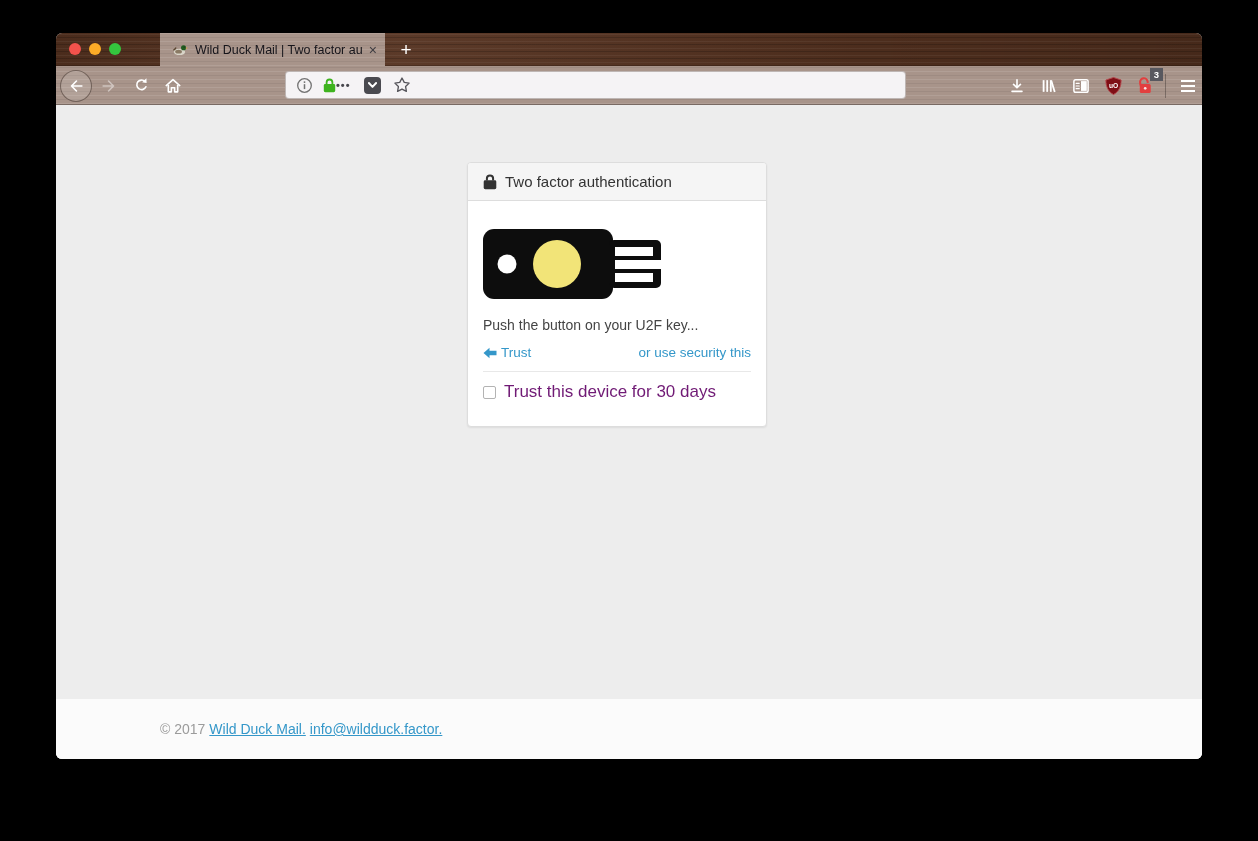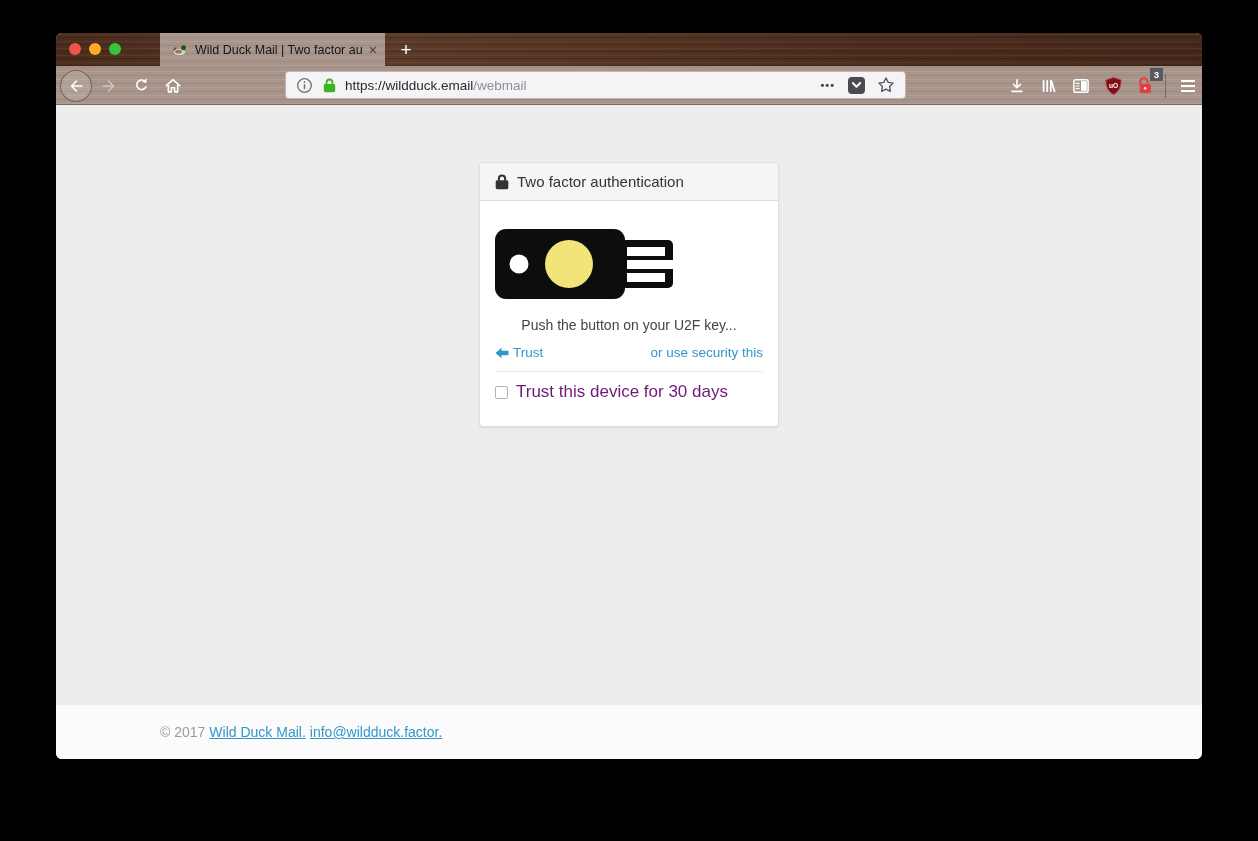--- a/index.html
+++ b/index.html
@@ -76,45 +76,44 @@
   .badge {
     position:absolute; top:2px; right:-2px; min-width:13px; height:13px; padding:0 2px;
     background:#58585f; color:#fff; font-size:9.5px; line-height:13px; text-align:center; font-weight:bold;
   }
   .vsep { width:1px; height:24px; background:rgba(0,0,0,.28); margin:0 6px 0 4px; }
 
   
   .viewport { position:relative; height:654px; background:var(--page-bg,#ededed); }
 
   .panel {
-    position:absolute; left:423px; top:57px; width:300px;
+    position:absolute; left:411px; top:57px; width:300px;
     background:#fff; border:1px solid var(--panel-border,#ddd); border-radius:4px;
     box-shadow:0 1px 2px rgba(0,0,0,.07);
-    text-align:center;
   }
   .panel-head {
     display:flex; align-items:center; gap:8px;
     background:var(--panel-header-bg,#f5f5f5); border-bottom:1px solid var(--panel-border,#ddd);
     border-radius:3px 3px 0 0; padding:10px 15px; height:38px;
     font-size:15px; color:#333;
   }
   .panel-body { padding:15px 15px 24px; }
   .u2f-img { display:block; margin:13px 0 18px; }
   .panel-msg { font-size:14px; color:#444; }
   .links-row { display:flex; justify-content:space-between; align-items:center; margin-top:12px; font-size:13.5px; }
   a.blue { color:var(--link-blue,#3497c9); text-decoration:none; }
   .cancel-link { display:inline-flex; align-items:center; gap:4px; }
   .panel-hr { border:none; border-top:1px solid #e8e8e8; margin:11px 0 10px; }
   .trust-row { display:flex; align-items:center; gap:8px; font-size:17px; color:#701a75; }
   .checkbox {
     width:13px; height:13px; border:1px solid #b3b3b3; border-radius:2px; background:#fff; display:inline-block;
   }
 
   .site-footer {
-    position:absolute; left:0; right:0; bottom:0; height:54px;
+    position:absolute; left:0; right:0; bottom:0; height:60px;
     background:var(--footer-bg,#fbfbfb);
     display:flex; align-items:center; padding-left:104px; font-size:14px;
   }
   .copy { color:#9b9b9b; }
   .site-footer a { margin-left:4px;text-decoration:underline; }
 
   svg { display:block; }
 </style>
 </head>
 <body>
@@ -181,21 +180,20 @@
           <rect x="8.2" y="4.6" width="1.6" height="1.7" fill="#737373"></rect>
         </svg>
       </span>
       <span class="gap10"></span>
       <span>
         <svg width="13" height="15" viewBox="0 0 13 15">
           <path d="M3.6 6 V4.4 a2.9 2.9 0 0 1 5.8 0 V6" stroke="#3eb31f" stroke-width="1.8" fill="none"></path>
           <rect x="0.8" y="6" width="11.4" height="8.2" rx="1.4" fill="#3eb31f"></rect>
         </svg>
       </span>
-      <span class="url-text"><span class="url-host">https://wildduck.email</span><span class="url-path">/webmail</span></span>
       <span class="page-actions">•••</span>
       <span class="pocket">
         <svg width="11" height="9" viewBox="0 0 12 10">
             <path d="M2 2.2 L6 6.5 L10 2.2" stroke="#fff" stroke-width="2.2" fill="none" stroke-linecap="round" stroke-linejoin="round"></path>
           </svg>
       </span>
       <span>
         <svg width="18" height="18" viewBox="0 0 20 20">
             <path d="M10 2.2 L12.5 7.1 L17.9 7.9 L14 11.7 L14.9 17.1 L10 14.5 L5.1 17.1 L6 11.7 L2.1 7.9 L7.5 7.1 Z" stroke="#57565c" stroke-width="1.5" fill="none" stroke-linejoin="round"></path>
           </svg>

